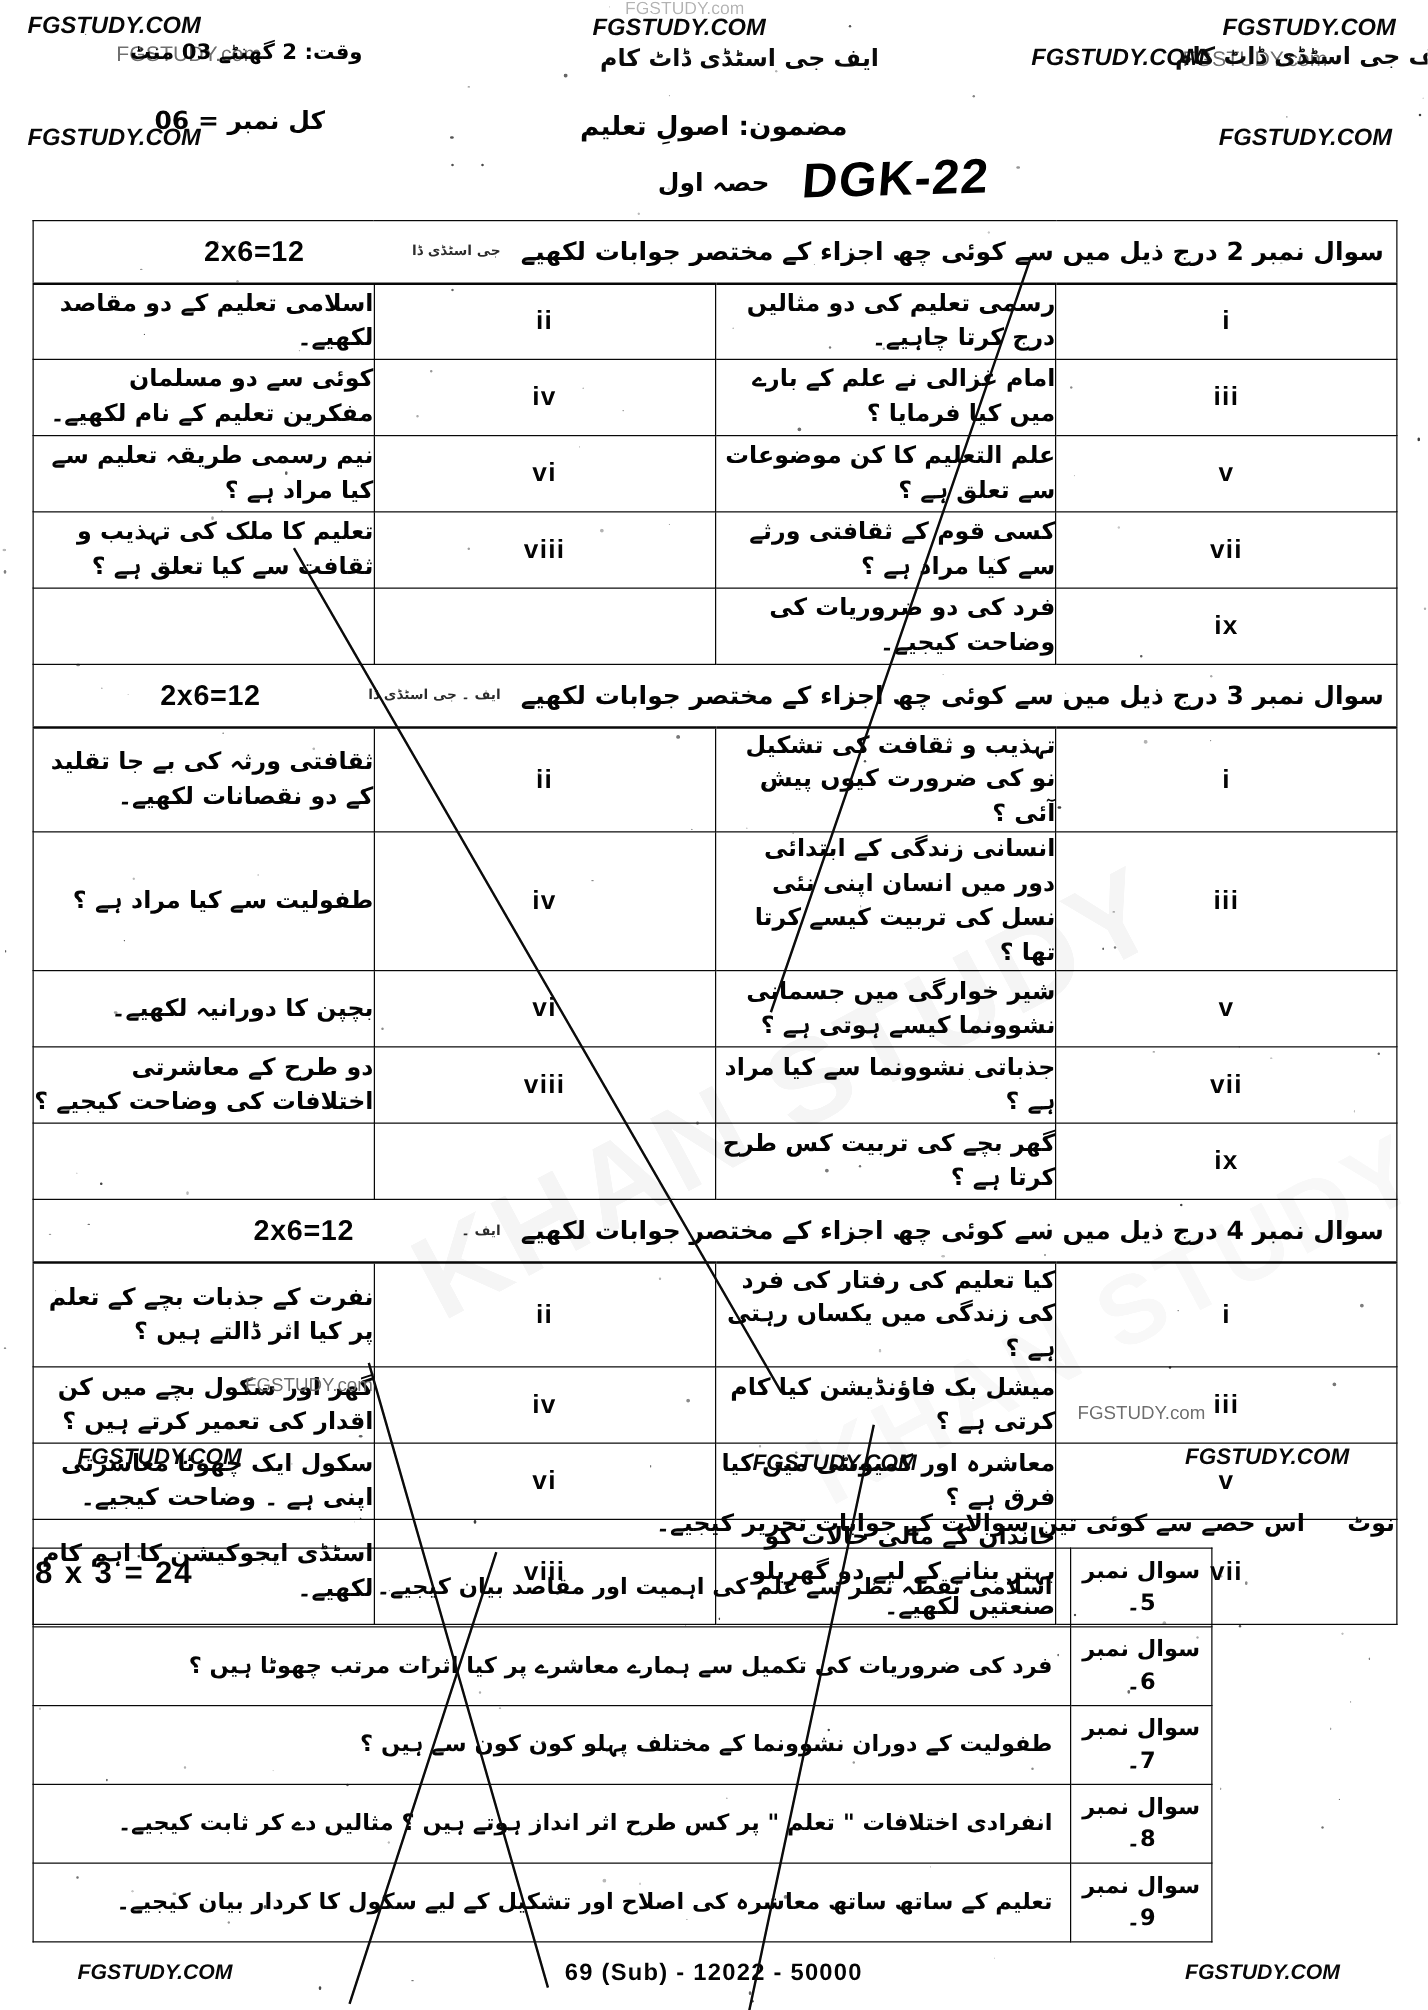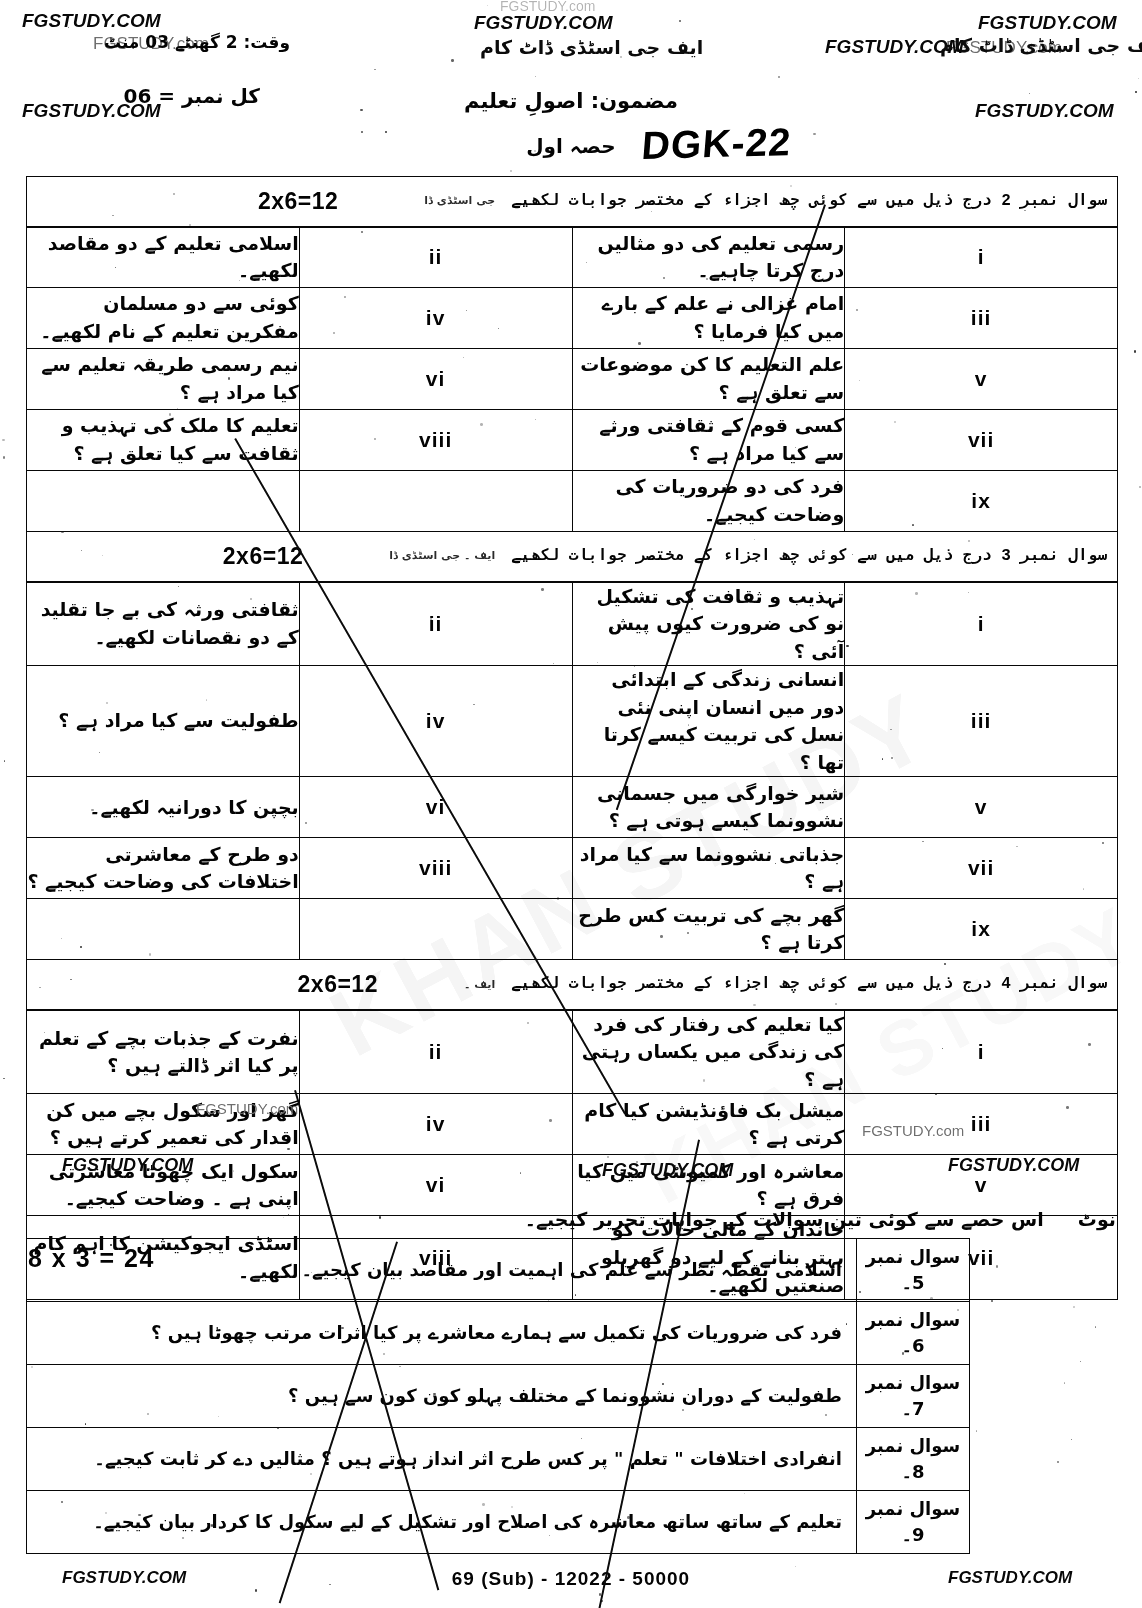--- a/index.html
+++ b/index.html
@@ -37,21 +37,21 @@
       transform:skewX(-6deg) rotate(-1.5deg);}
 
   
   .tbl{position:absolute;border-collapse:collapse;table-layout:fixed;
        background:transparent;}
   .tbl td{border:1.6px solid #111;padding:0;vertical-align:middle;
           background:transparent;}
   .qhead{height:50px;}
   .qhead .inner{display:flex;flex-direction:row-reverse;align-items:center;
       justify-content:flex-start;gap:0;padding:0 10px;}
-  .qhead .qtitle{font-size:16px;font-family:Liberation Mono, monospace;}
+  .qhead .qtitle{font-size:20px;}
   .qhead .marks{font-family:"Liberation Sans",sans-serif;font-weight:bold;
       font-size:23px;margin-right:86px;letter-spacing:.5px;}
   .qhead .tiny-ur{font-size:11px;margin-right:16px;opacity:.85;}
 
   .rn{width:66px;text-align:center;font-family:"Liberation Sans",sans-serif;
       font-weight:bold;font-size:21px;letter-spacing:1px;margin-left:41px;}
   .qcell{padding:0 12px;}
   .qcell .ur{font-size:19px;text-align:right;}
 
   

